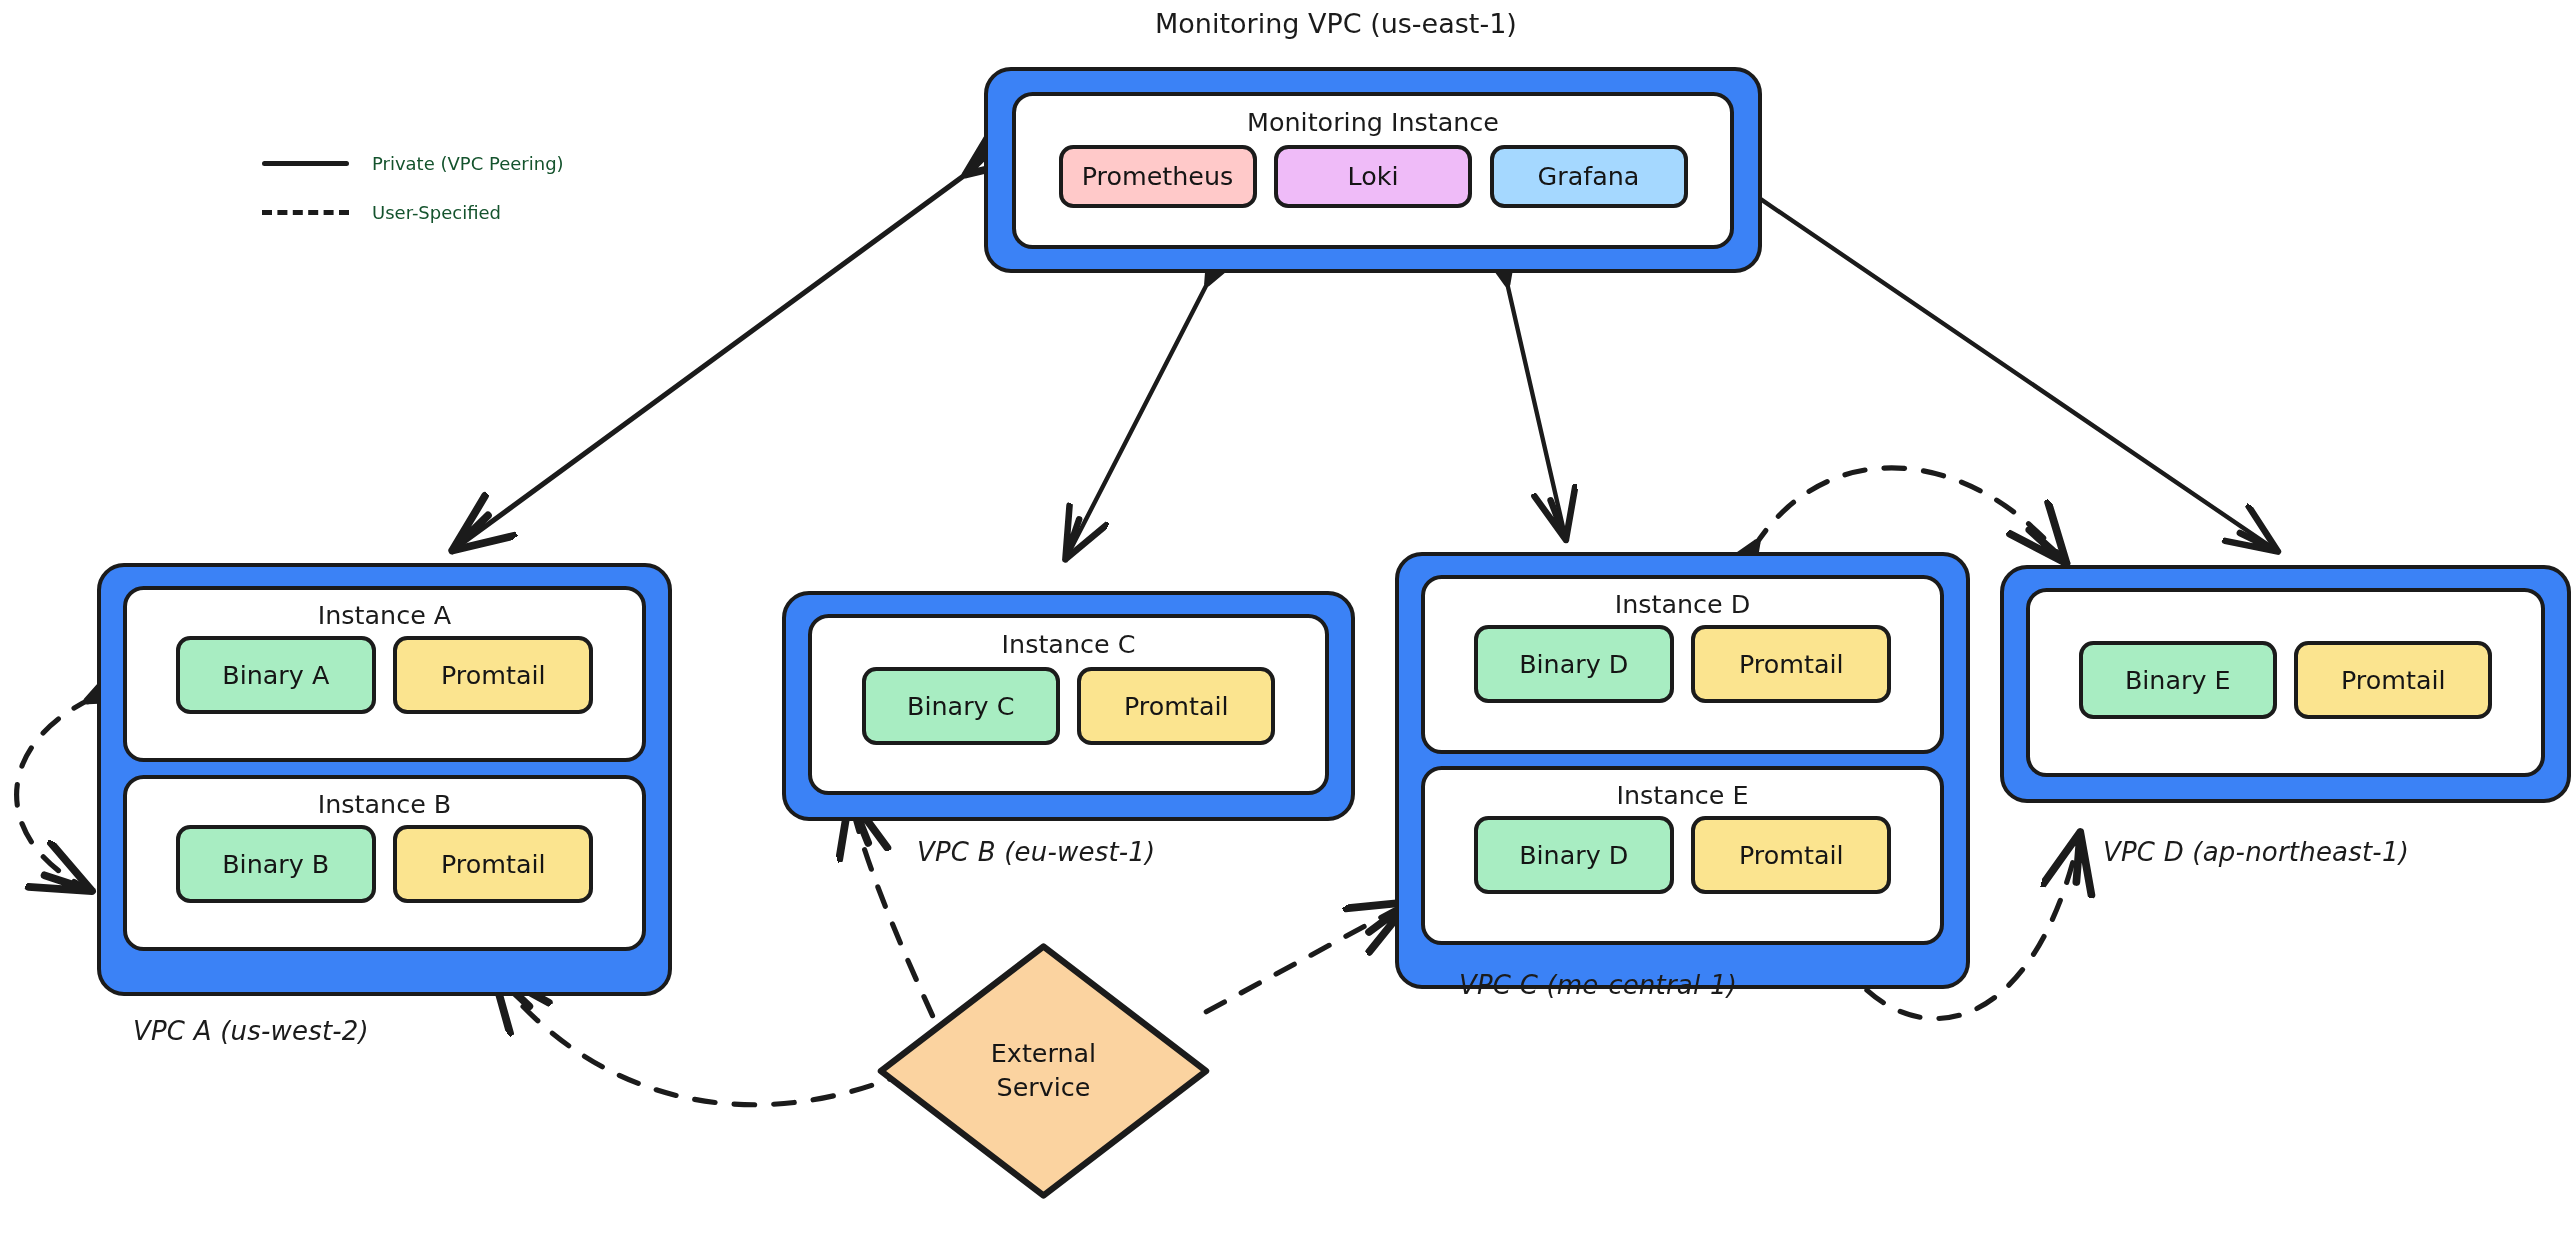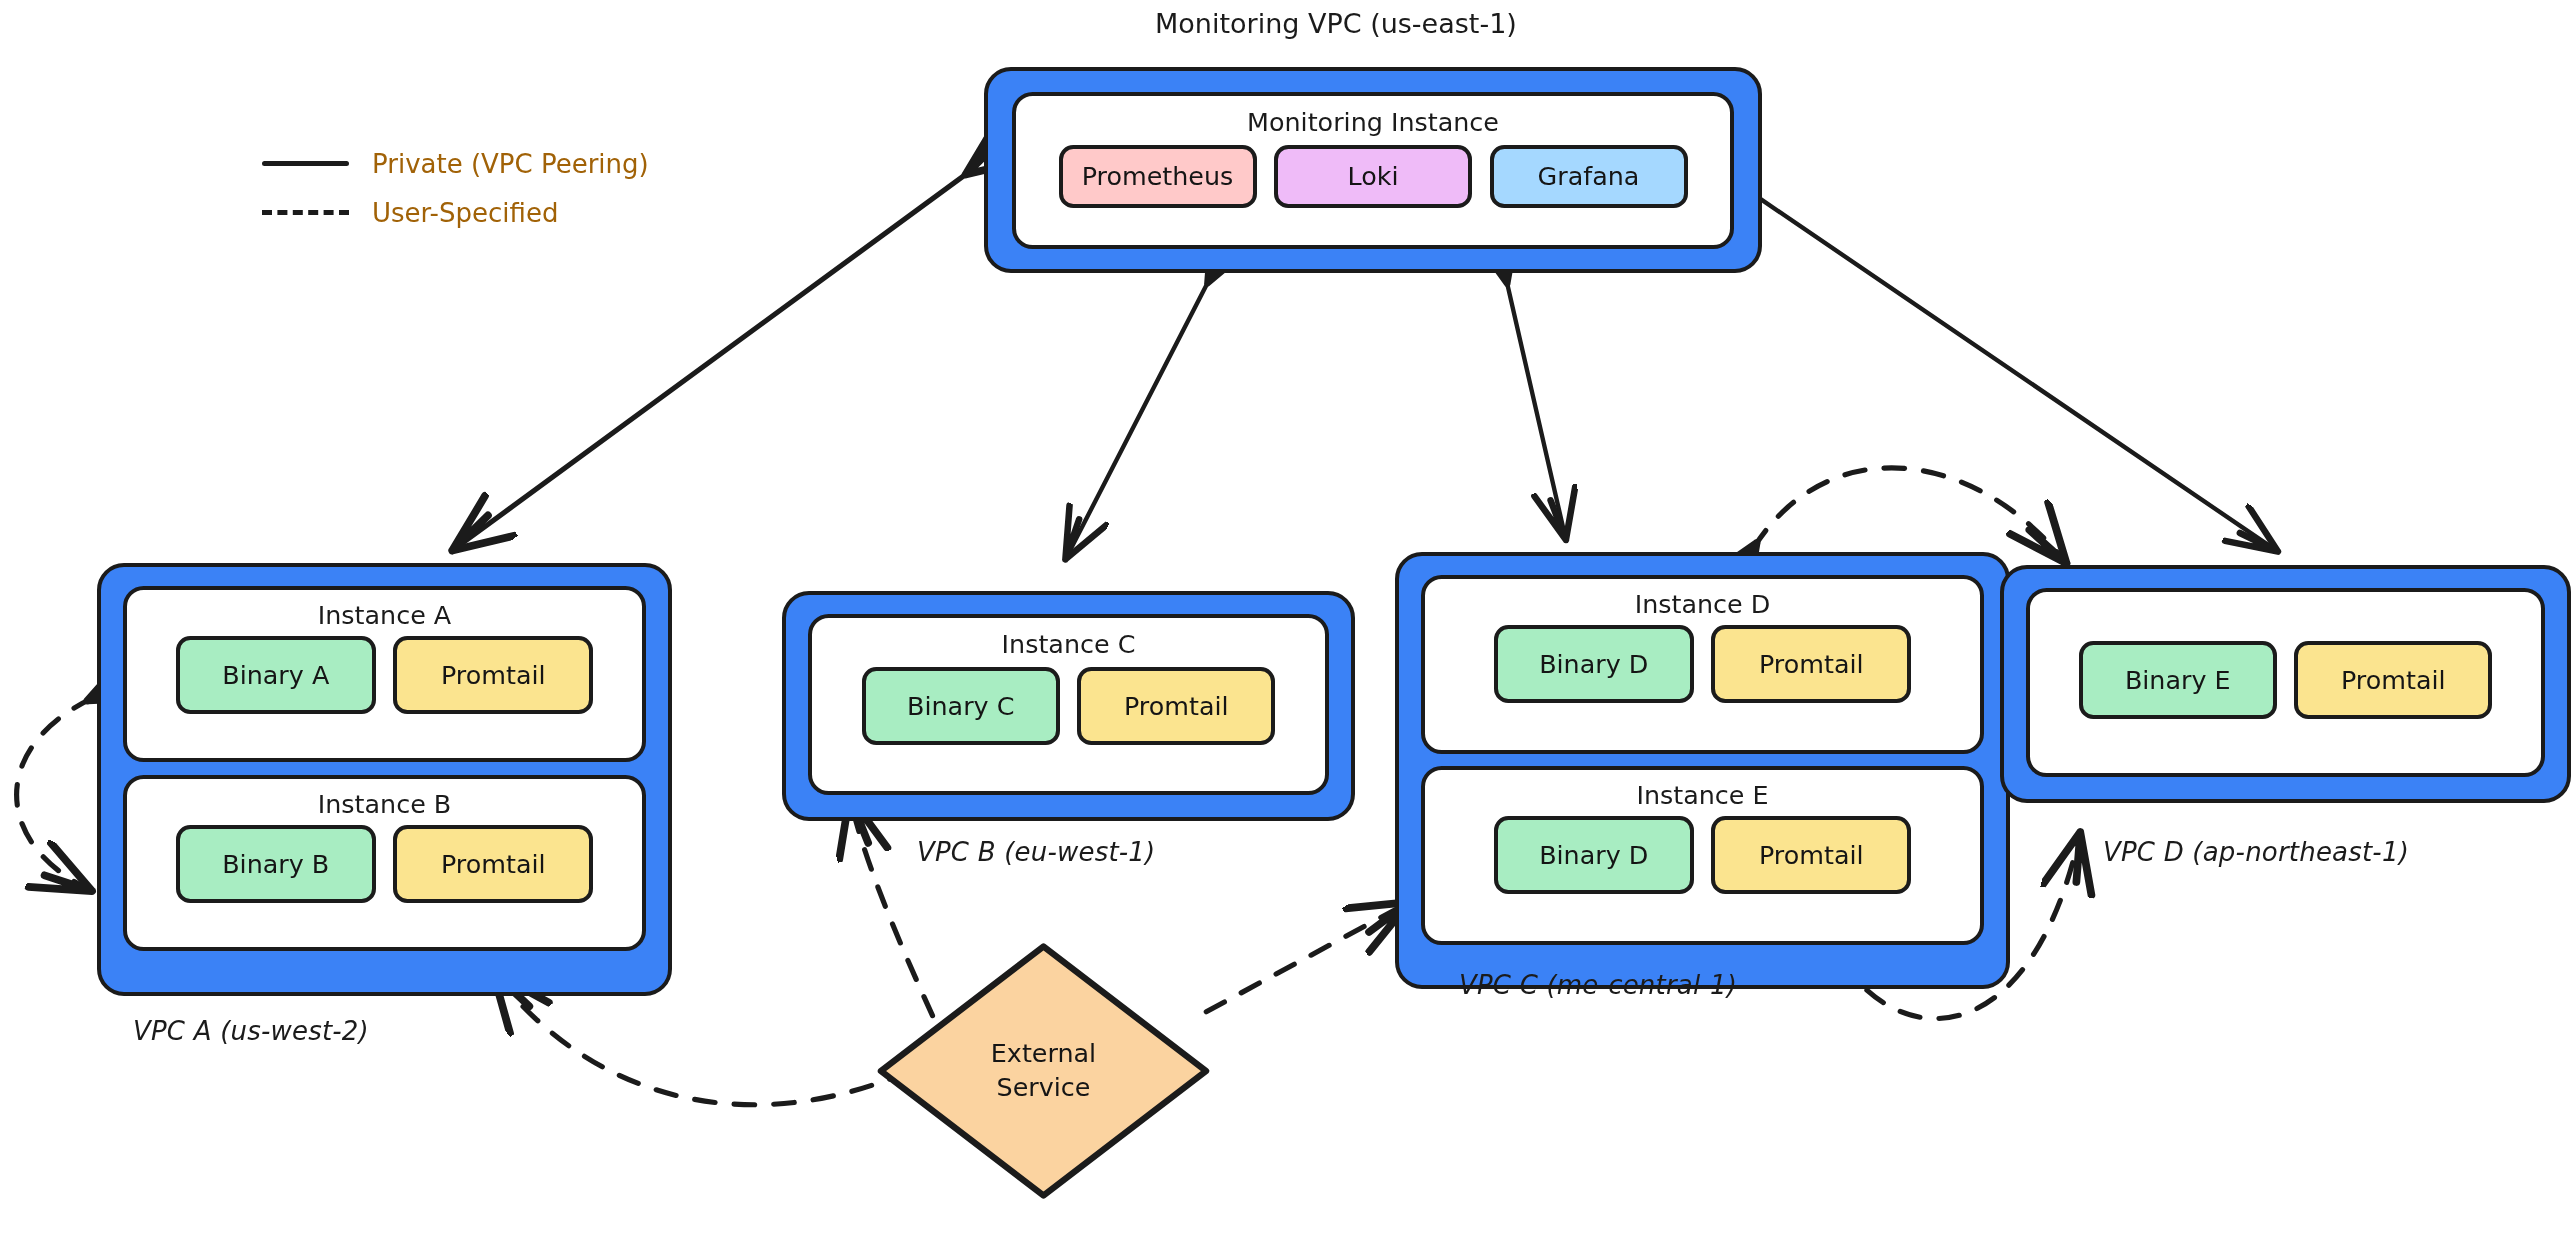--- a/index.html
+++ b/index.html
@@ -26,21 +26,21 @@
   .diamond-wrap{position:absolute;}
   .diamond-txt{position:absolute;inset:0;display:flex;flex-direction:column;align-items:center;
                justify-content:center;color:#151515;font-size:25.4px;line-height:1.32;text-align:center;}
 
   
   .legend{position:absolute;left:262px;top:139px;}
   .lg-row{display:flex;align-items:center;height:49px;}
   .lg-key{width:110px;display:flex;align-items:center;}
   .lg-solid{width:87px;height:0;border-top:5.6px solid #1b1b1b;border-radius:3.2px;}
   .lg-dash{width:87px;height:0;border-top:5.6px dashed #1b1b1b;}
-  .lg-txt{color:#a16207;font-size:26px;white-space:nowrap;}
+  .lg-txt{color:#14532d;font-size:18px;white-space:nowrap;}
 
   .top-title{position:absolute;color:#1b1b1b;font-size:27px;white-space:nowrap;}
 </style>
 </head>
 <body>
 
 <div id="stage">
 
   <svg id="edges" viewBox="0 0 3246 1569">
     <defs>
@@ -125,21 +125,21 @@
     <div class="instance" style="left:22px;top:19px;width:calc(100% - 52px);height:calc(100% - 49px);">
       <div class="instance-title" style="top:11px;">Instance C</div>
       <div class="svcrow" style="top:49px;">
         <div class="chip" style="width:198px;height:78px;background:#a8edc2;">Binary C</div>
         <div class="chip" style="width:198px;height:78px;background:#fbe48f;">Promtail</div>
       </div>
     </div>
   </div>
   <div class="vpc-label" style="left:917px;top:837px;">VPC B (eu-west-1)</div>
 
-  <div class="vpc" style="left:1395px;top:552px;width:567px;height:429px;padding-left:40px;">
+  <div class="vpc" style="left:1395px;top:552px;width:567px;height:429px;">
     <div class="instance" style="left:22px;top:19px;width:calc(100% - 52px);height:171px;">
       <div class="instance-title" style="top:9.5px;">Instance D</div>
       <div class="svcrow" style="top:46px;">
         <div class="chip" style="width:200px;height:78px;background:#a8edc2;">Binary D</div>
         <div class="chip" style="width:200px;height:78px;background:#fbe48f;">Promtail</div>
       </div>
     </div>
     <div class="instance" style="left:22px;top:210px;width:calc(100% - 52px);height:171px;">
       <div class="instance-title" style="top:9.5px;">Instance E</div>
       <div class="svcrow" style="top:46px;">

